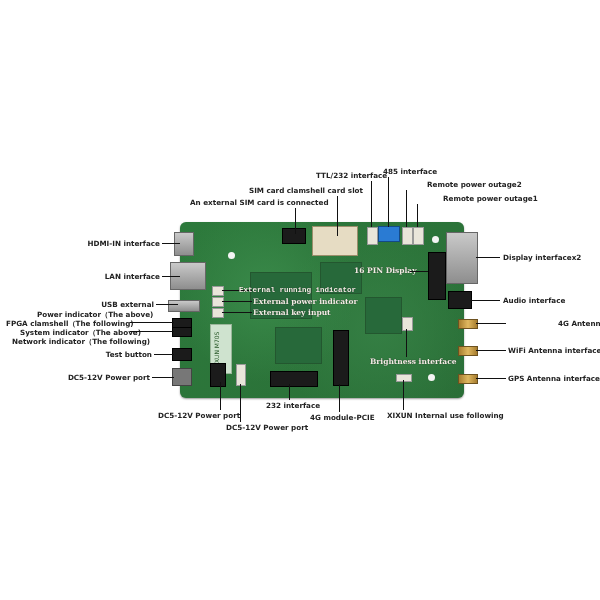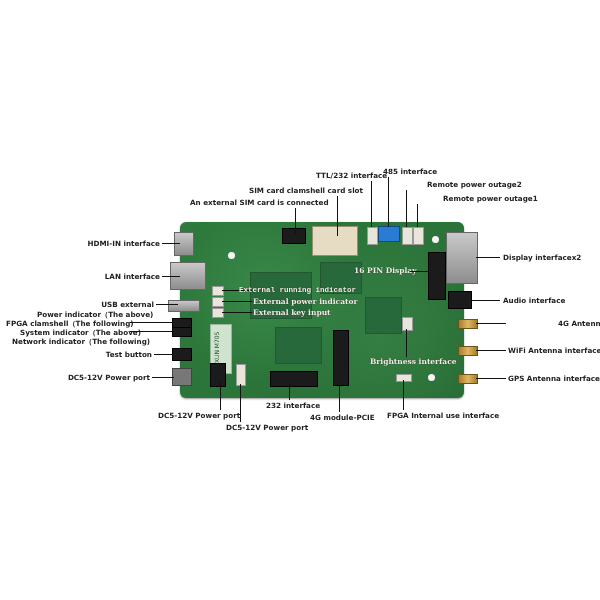--- a/index.html
+++ b/index.html
@@ -132,21 +132,21 @@
 <div class="line" style="left:240px;top:384px;width:1px;height:38px;"></div>
 <div class="lbl" style="left:226px;top:423px;">DC5-12V Power port</div>
 
 <div class="line" style="left:289px;top:384px;width:1px;height:16px;"></div>
 <div class="lbl" style="left:266px;top:401px;">232 interface</div>
 
 <div class="line" style="left:339px;top:384px;width:1px;height:28px;"></div>
 <div class="lbl" style="left:290px;top:413px;margin-left:20px;">4G module-PCIE</div>
 
 <div class="line" style="left:403px;top:380px;width:1px;height:30px;"></div>
-<div class="lbl" style="left:387px;top:411px;">FPGA Internal use interface</div>
+<div class="lbl" style="left:387px;top:411px;">XIXUN Internal use following</div>
 
 <div class="lbl onboard" style="left:354px;top:266px;">16 PIN Display</div>
 <div class="line" style="left:410px;top:271px;width:18px;height:1px;"></div>
 
 <div class="line" style="left:222px;top:290px;width:30px;height:1px;"></div>
 <div class="lbl onboard" style="left:239px;top:286px;font-family:Liberation Mono, monospace;">External running indicator</div>
 
 <div class="line" style="left:222px;top:301px;width:30px;height:1px;"></div>
 <div class="lbl onboard" style="left:253px;top:297px;">External power indicator</div>
 

